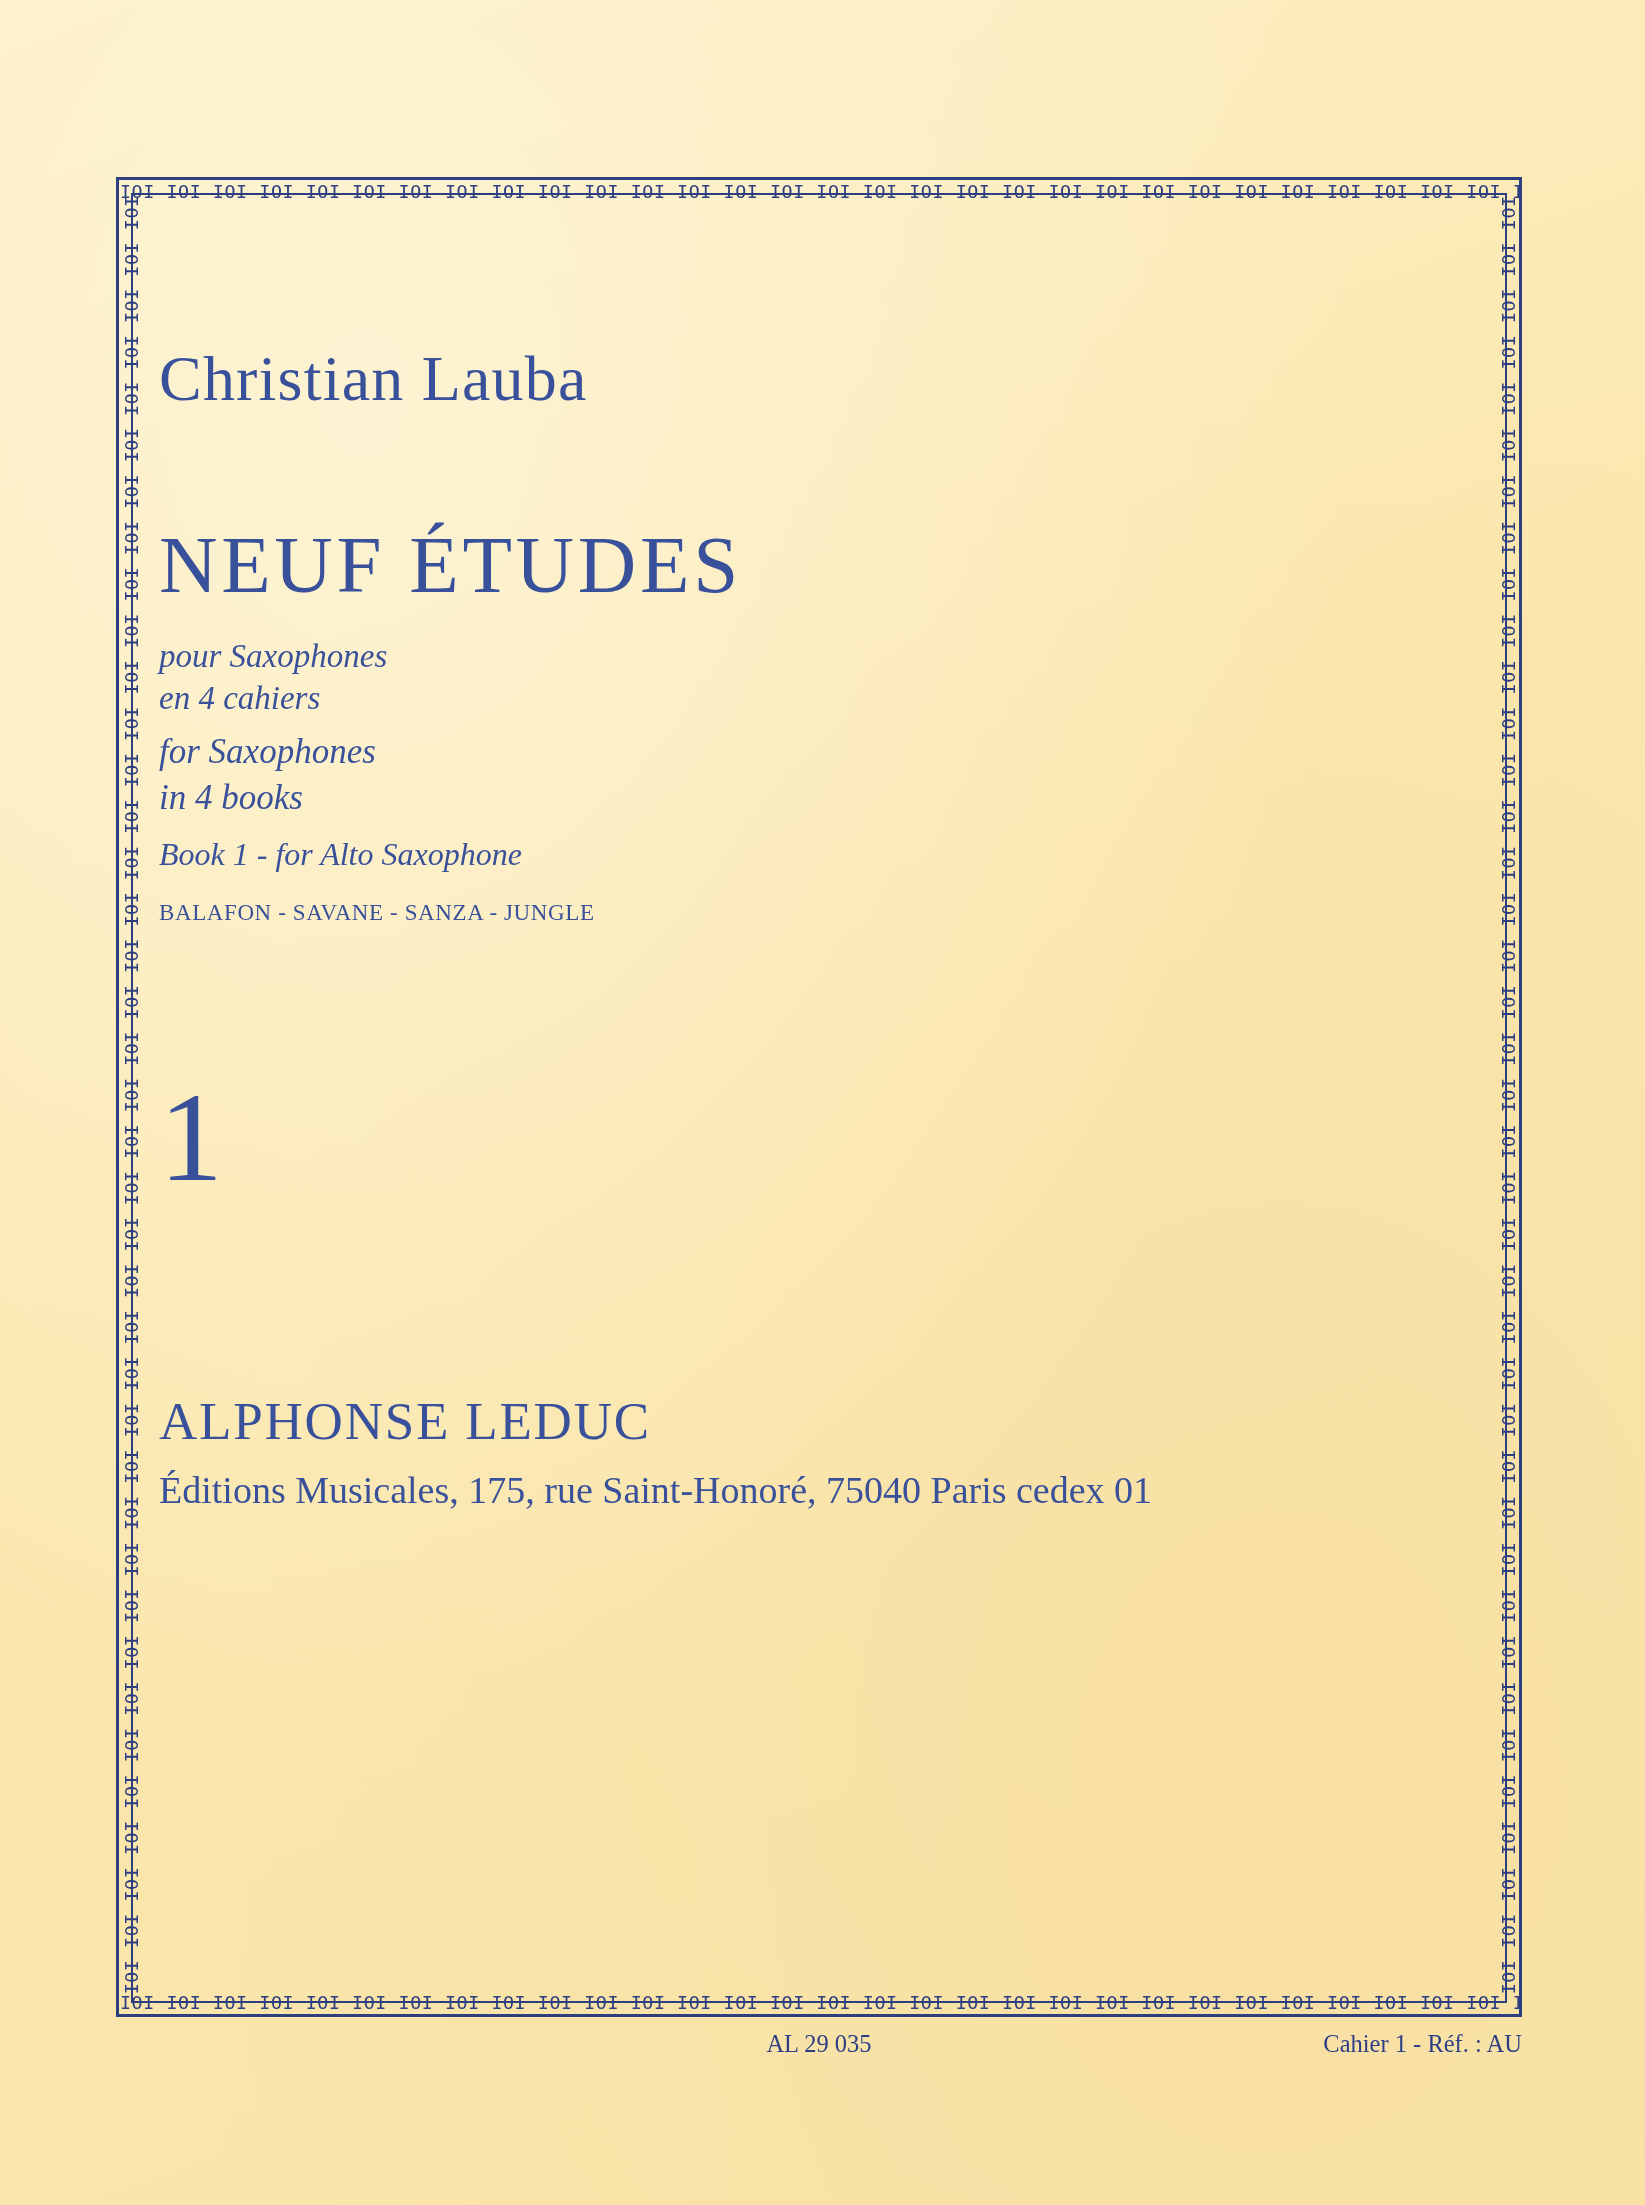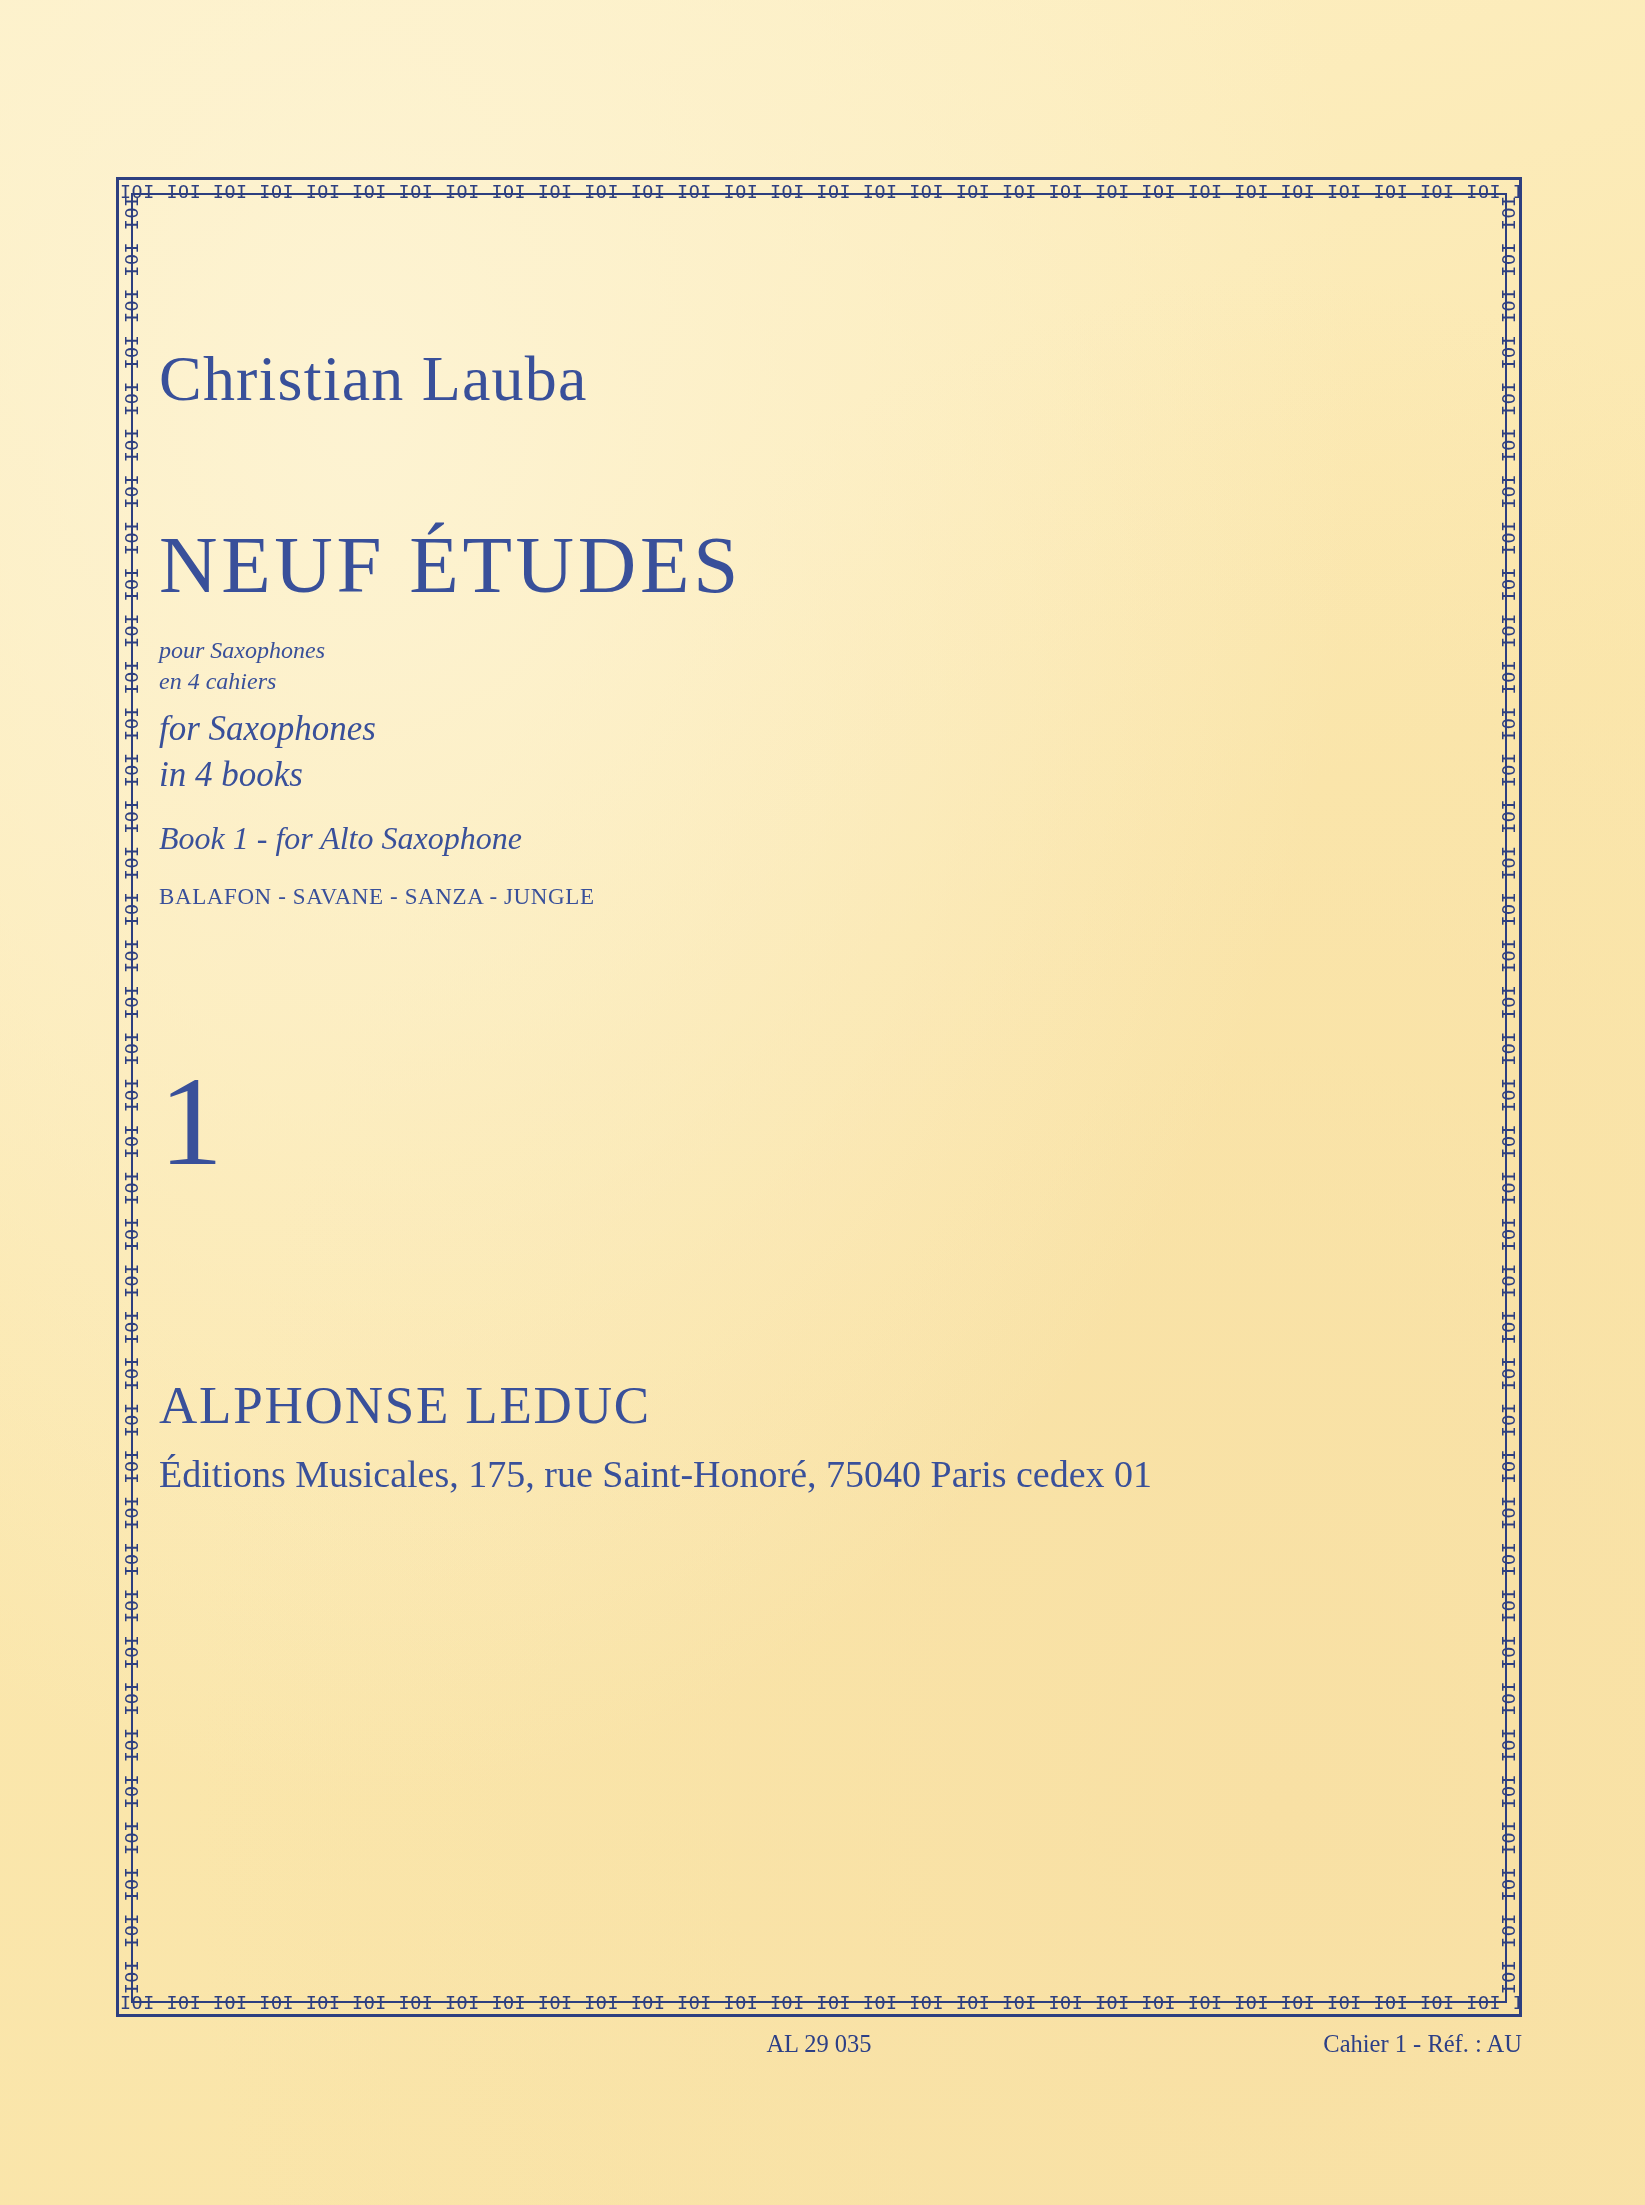--- a/index.html
+++ b/index.html
@@ -99,21 +99,21 @@
 
   .title {
     font-size: 81px;
     letter-spacing: 3.7px;
     margin-top: 103px;
     color: #39509a;
   }
 
   .subtitle-fr {
     font-style: italic;
-    font-size: 24px;
+    font-size: 33px;
     margin-top: 23px;
     line-height: 1.28;
     color: #39509a;
   }
 
   .title-en {
     font-size: 44px;
     letter-spacing: 1.2px;
     margin-top: 72px;
     color: #39509a;
@@ -127,21 +127,21 @@
   }
 
   .book-fr {
     font-size: 37px;
     margin-top: 78px;
     color: #39509a;
   }
   .book-en {
     font-style: italic;
     font-size: 32px;
-    margin-top: 23px;
+    margin-top: 16px;
     color: #39509a;
   }
   .pieces {
     font-size: 23px;
     letter-spacing: 0.6px;
     margin-top: 27px;
     color: #39509a;
   }
 
   .book-number {

